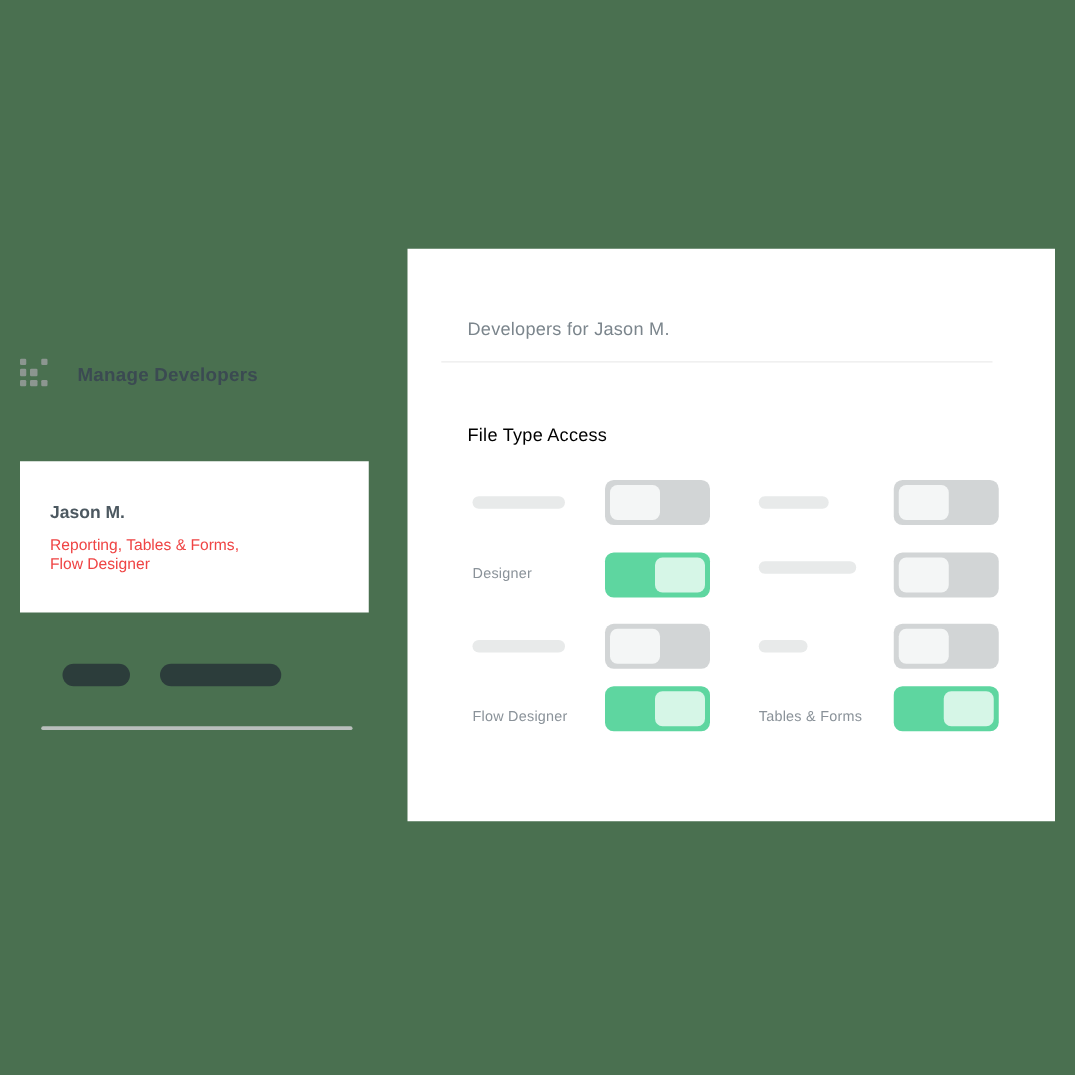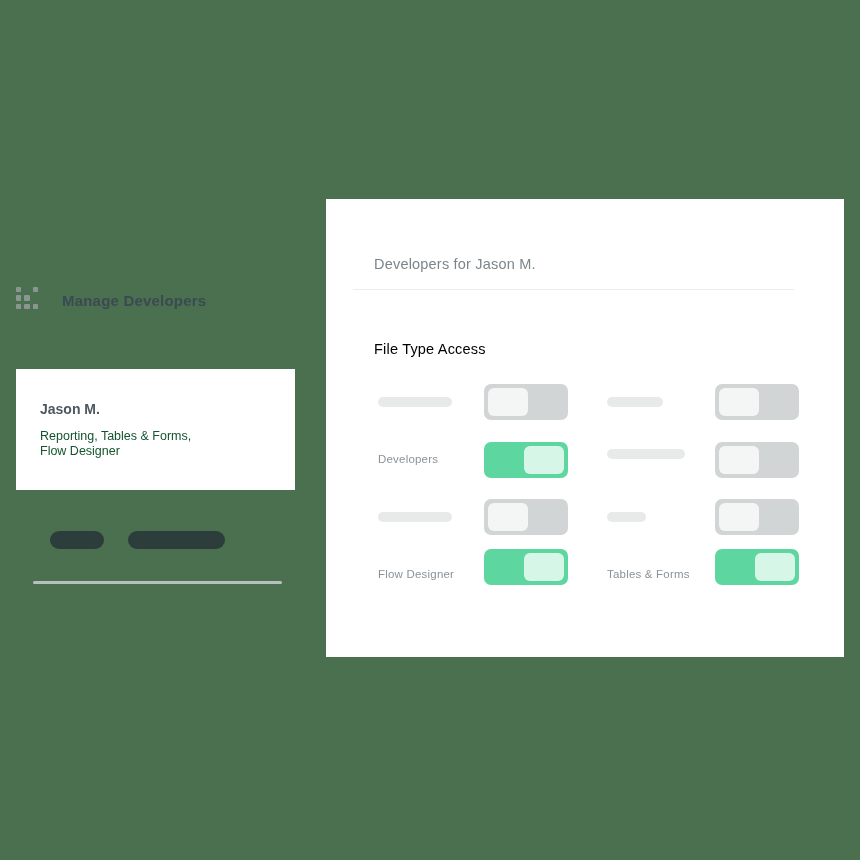--- a/index.html
+++ b/index.html
@@ -89,21 +89,21 @@
   }
   .user-name {
     font-size: 14px;
     font-weight: bold;
     color: #4c5860;
     margin: 0 0 12px 0;
   }
   .user-meta {
     font-size: 12.5px;
     line-height: 1.2;
-    color: #14532d;
+    color: #ef4444;
     margin: 0;
     max-width: 180px;
   }
 
   .pill {
     position: absolute;
     background: #2c3d3b;
     border-radius: 10px;
     height: 18px;
   }
@@ -241,21 +241,21 @@
           </div>
         </div>
         <div class="perm-cell" style="left: 281px; top: 198px;">
           <div class="skeleton" style="width: 56px;"></div>
         </div>
         <div class="perm-cell" style="left: 389px; top: 185px;">
           <div class="toggle off">
             <div class="knob"></div>
           </div>
         </div>
-        <div class="perm-cell" style="left: 52px; top: 250px;"><span class="perm-label">Developers</span></div>
+        <div class="perm-cell" style="left: 52px; top: 250px;"><span class="perm-label">Designer</span></div>
         <div class="perm-cell" style="left: 158px; top: 243px;">
           <div class="toggle on">
             <div class="knob"></div>
           </div>
         </div>
         <div class="perm-cell" style="left: 281px; top: 250px;">
           <div class="skeleton" style="width: 78px;"></div>
         </div>
         <div class="perm-cell" style="left: 389px; top: 243px;">
           <div class="toggle off">

